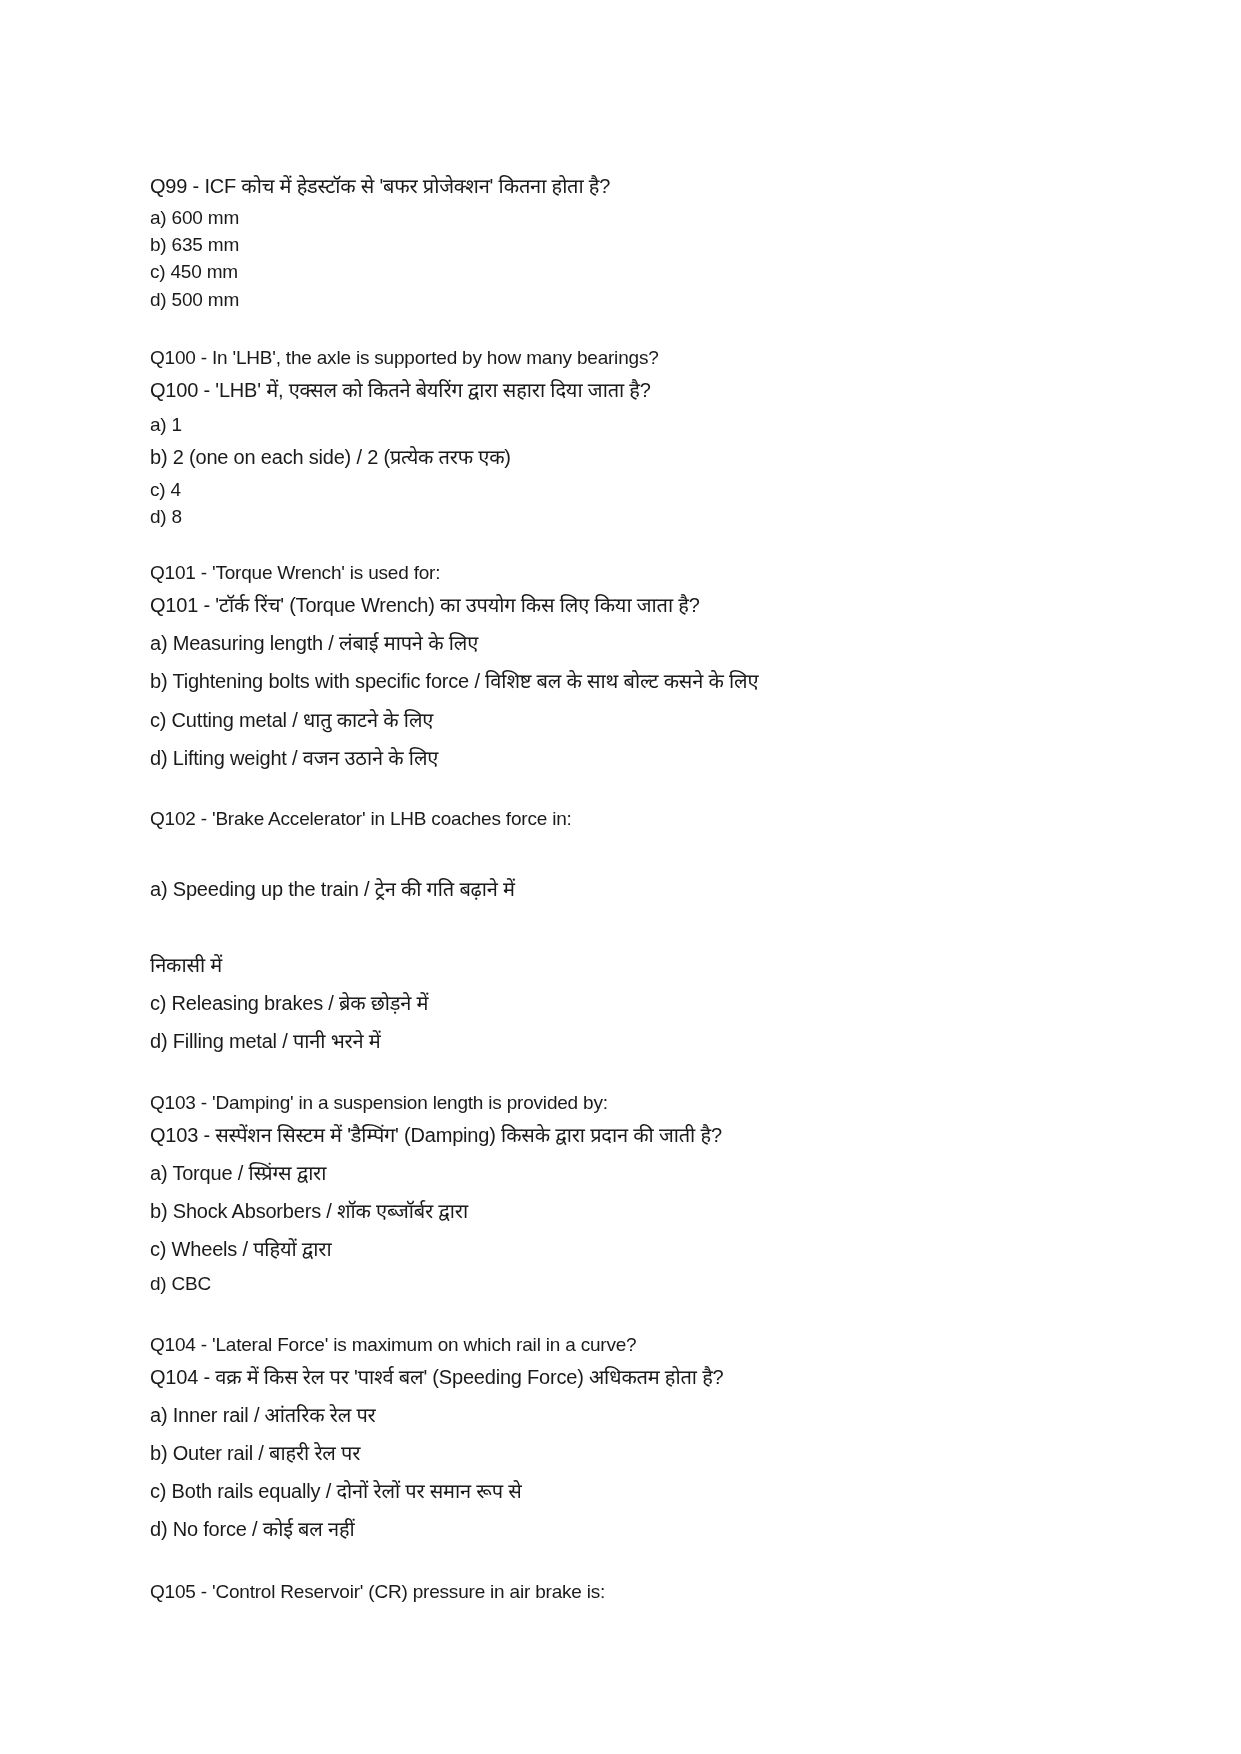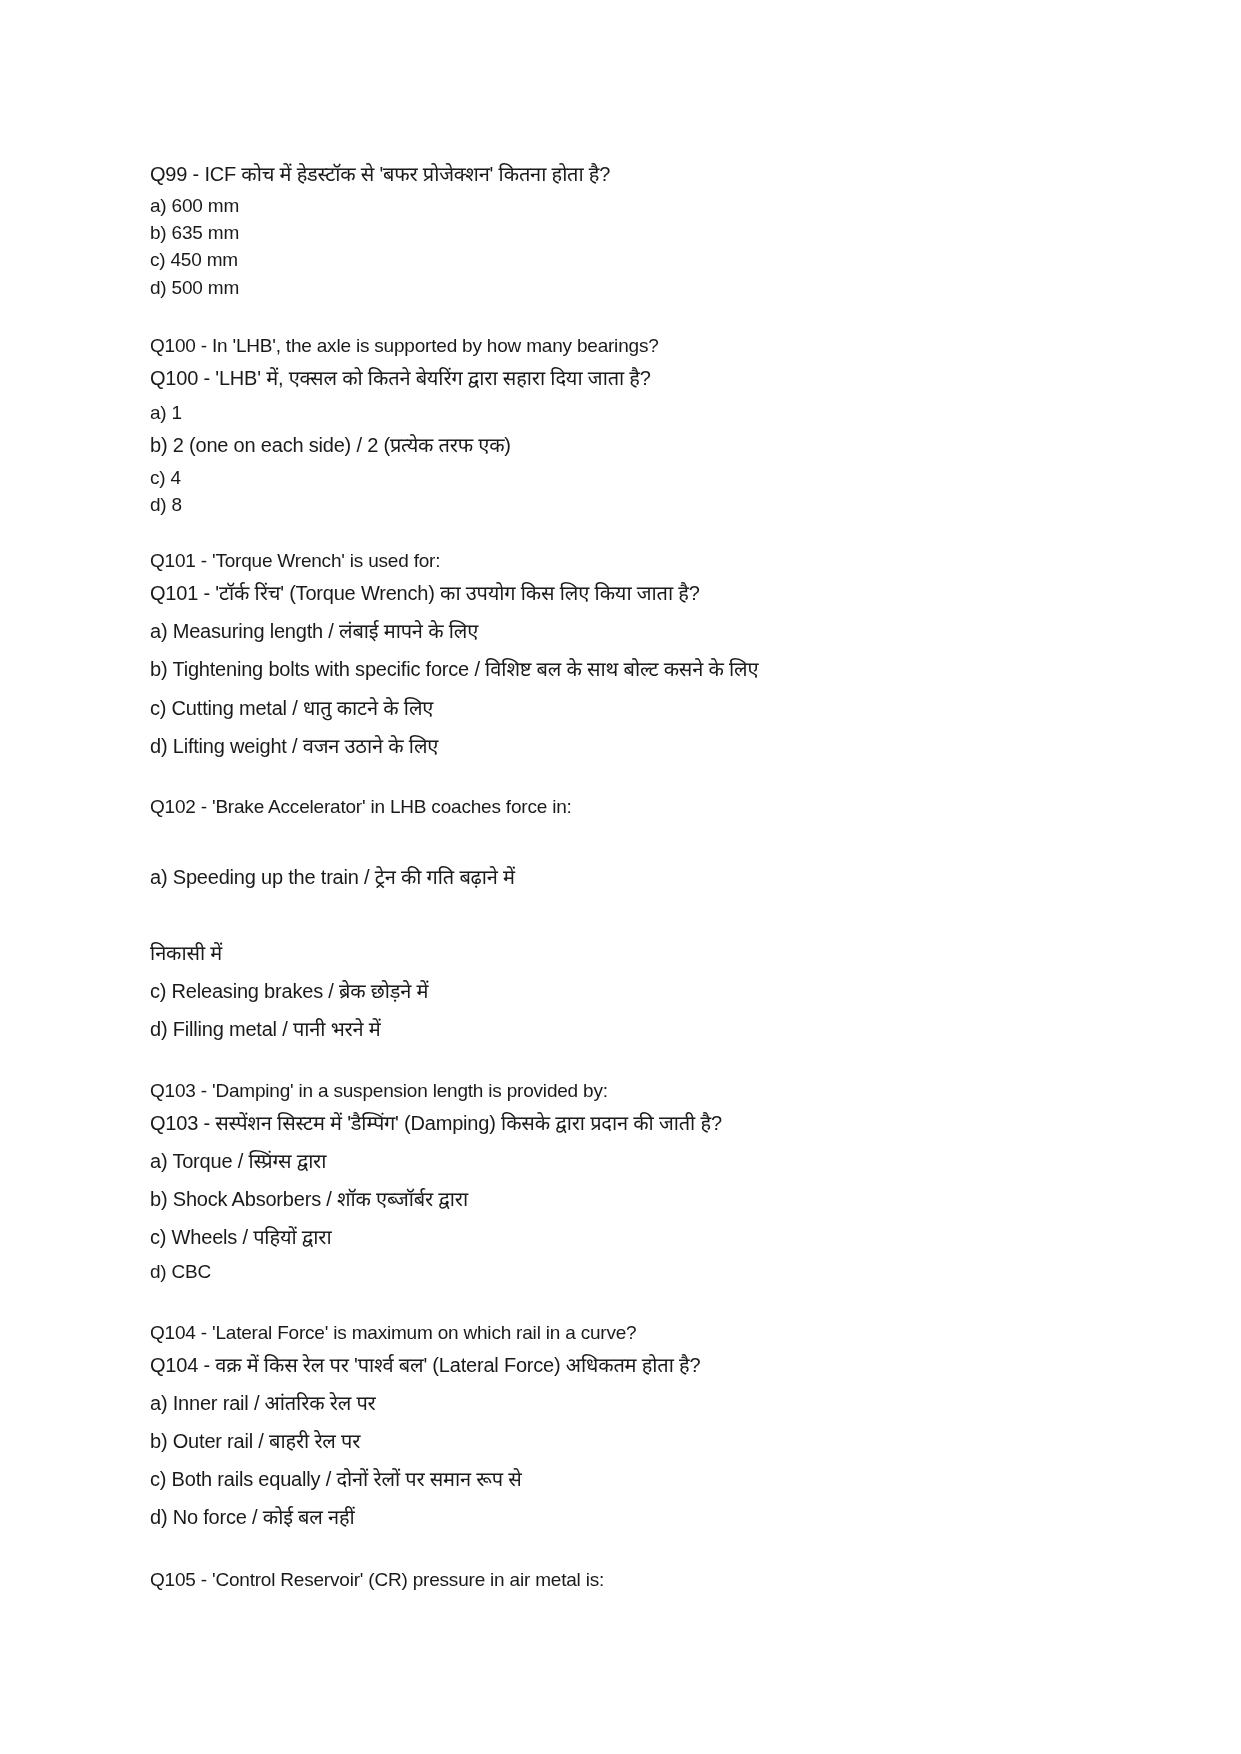--- a/index.html
+++ b/index.html
@@ -1,17 +1,17 @@
 <!DOCTYPE html>
 <html><head>
   <meta charset="utf-8">
   <style>
     html, body { margin: 0; padding: 0; background: #ffffff; }
     body { width: 1241px; height: 1754px; position: relative; overflow: hidden; }
-    .page { position: absolute; left: 0; top: 4px; width: 1241px; height: 1256px; background: #ffffff; }
+    .page { position: absolute; left: 0; top: 16px; width: 1241px; height: 1256px; background: #ffffff; }
     .line {
       position: absolute;
       left: 150px;
       white-space: nowrap;
       font-family: "Liberation Sans", "DejaVu Sans", sans-serif;
       font-size: 19px;
       color: #1a1a1a;
       line-height: 24px;
       letter-spacing: -0.2px;
     }
@@ -49,21 +49,21 @@
   <div class="line hi" style="top:1013px">d) Filling metal / पानी भरने में</div>
 
   <div class="line" style="top:1075px">Q103 - 'Damping' in a suspension length is provided by:</div>
   <div class="line hi" style="top:1107px">Q103 - सस्पेंशन सिस्टम में 'डैम्पिंग' (Damping) किसके द्वारा प्रदान की जाती है?</div>
   <div class="line hi" style="top:1145px">a) Torque / स्प्रिंग्स द्वारा</div>
   <div class="line hi" style="top:1183px">b) Shock Absorbers / शॉक एब्जॉर्बर द्वारा</div>
   <div class="line hi" style="top:1221px">c) Wheels / पहियों द्वारा</div>
   <div class="line" style="top:1256px">d) CBC</div>
 
   <div class="line" style="top:1317px">Q104 - 'Lateral Force' is maximum on which rail in a curve?</div>
-  <div class="line hi" style="top:1349px">Q104 - वक्र में किस रेल पर 'पार्श्व बल' (Lateral Force) अधिकतम होता है?</div>
+  <div class="line hi" style="top:1349px">Q104 - वक्र में किस रेल पर 'पार्श्व बल' (Speeding Force) अधिकतम होता है?</div>
   <div class="line hi" style="top:1387px">a) Inner rail / आंतरिक रेल पर</div>
   <div class="line hi" style="top:1425px">b) Outer rail / बाहरी रेल पर</div>
   <div class="line hi" style="top:1463px">c) Both rails equally / दोनों रेलों पर समान रूप से</div>
   <div class="line hi" style="top:1501px">d) No force / कोई बल नहीं</div>
 
-  <div class="line" style="top:1564px">Q105 - 'Control Reservoir' (CR) pressure in air metal is:</div>
+  <div class="line" style="top:1564px">Q105 - 'Control Reservoir' (CR) pressure in air brake is:</div>
 
 </div>
 
 </body></html>

